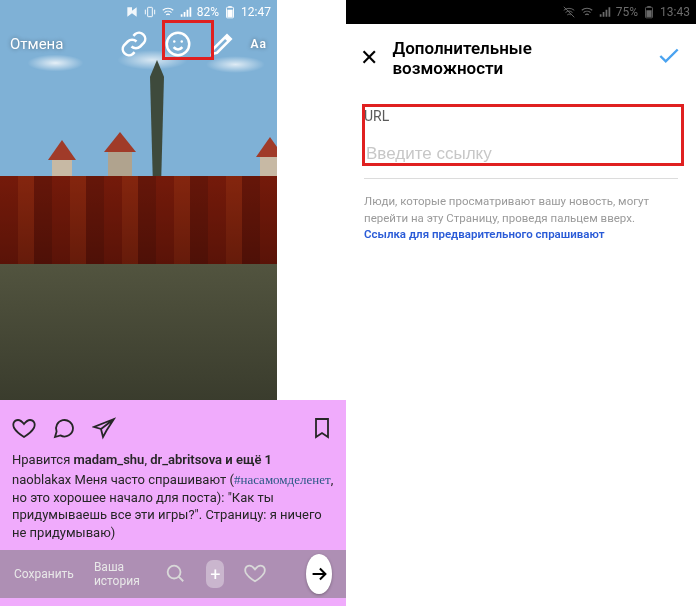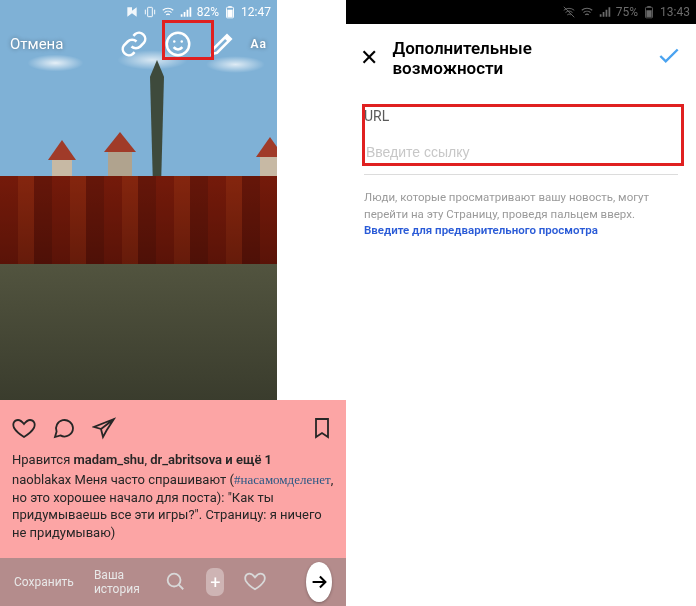--- a/index.html
+++ b/index.html
@@ -86,34 +86,34 @@
   .aa { font-size:12px; font-weight:600; letter-spacing:1px; text-shadow:0 0 4px rgba(0,0,0,.4);}
 
   .highlight-box {
     position:absolute; border:3px solid #e02020; z-index:7; pointer-events:none;
   }
   .hl-left { top:20px; left:162px; width:52px; height:40px; }
 
   
   .post-area {
     position:absolute; left:0; right:0; top:400px; bottom:0;
-    background:#fca5a5; padding:10px 12px 0;
+    background:#f0abfc; padding:10px 12px 0;
     display:flex; flex-direction:column;
   }
   .post-actions { display:flex; align-items:center; gap:16px; padding:6px 0 8px; }
   .post-actions .grow{flex:1;}
   .post-actions svg{width:24px;height:24px;stroke:#262626;fill:none;stroke-width:1.8;}
   .likes-line{font-size:13px;color:#262626;margin-bottom:4px;}
   .likes-line b{font-weight:600;}
   .caption{font-size:13px;color:#262626;line-height:1.35;}
   .caption b{font-weight:400;}
   .hashtag{color:#2a5885;font-family:Liberation Serif, serif;}
 
   .story-footer{
-    position:absolute;left:0;right:0;bottom:0;height:48px;
+    position:absolute;left:0;right:0;bottom:8px;height:48px;
     background:rgba(120,120,120,.55);
     display:flex;align-items:center;gap:20px;padding:0 14px;
     color:#e8e8e8;font-size:12px;
   }
   .story-footer .grow{flex:1;}
   .story-footer .plus{
     width:28px;height:28px;border-radius:7px;background:rgba(255,255,255,.35);
     display:flex;align-items:center;justify-content:center;font-size:18px;color:#fff;
   }
   .story-footer .arrow{
@@ -128,21 +128,21 @@
   .r-header{
     display:flex;align-items:center;gap:14px;padding:14px 14px 10px;
   }
   .r-header .close{font-size:22px;line-height:1;cursor:pointer;}
   .r-header .title{font-size:17px;font-weight:600;flex:1;}
   .r-header .check svg{stroke:#4aa3f0;width:26px;height:26px;fill:none;stroke-width:2.2;}
   .r-body{padding:6px 18px;}
   .r-label{font-size:14px;color:#5a5a5a;margin:14px 0 6px;}
   .url-input{
     width:100%;border:none;border-bottom:1px solid #dcdcdc;
-    padding:14px 2px;font-size:14px;color:#333;outline:none;background:transparent;
+    padding:14px 2px;font-size:17px;color:#333;outline:none;background:transparent;
   }
   .url-input::placeholder{color:#c7c7c7;}
   .hl-right{ top:104px; left:362px; width:322px; height:62px; }
   .r-hint{font-size:11.5px;color:#9a9a9a;line-height:1.45;margin-top:14px;}
   .r-hint .link{color:#2a5bd7;font-weight:600;}
 </style>
 </head>
 <body>
 
 <div class="phone phone-left">
@@ -308,18 +308,18 @@
     <span class="title">Дополнительные возможности</span>
     <span class="check"><svg viewBox="0 0 24 24">
           <path d="M4 12l5 5L20 6"></path>
         </svg></span>
   </div>
 
   <div class="r-body">
     <div class="r-label">URL</div>
     <input class="url-input" placeholder="Введите ссылку" style="">
     <div class="r-hint">
-      <span>Люди, которые просматривают вашу новость, могут перейти на эту Страницу, проведя пальцем вверх. </span><span class="link">Введите для предварительного просмотра</span>
+      <span>Люди, которые просматривают вашу новость, могут перейти на эту Страницу, проведя пальцем вверх. </span><span class="link">Ссылка для предварительного спрашивают</span>
     </div>
   </div>
 </div>
 
 <div class="highlight-box hl-right"></div>
 
 </body></html>

